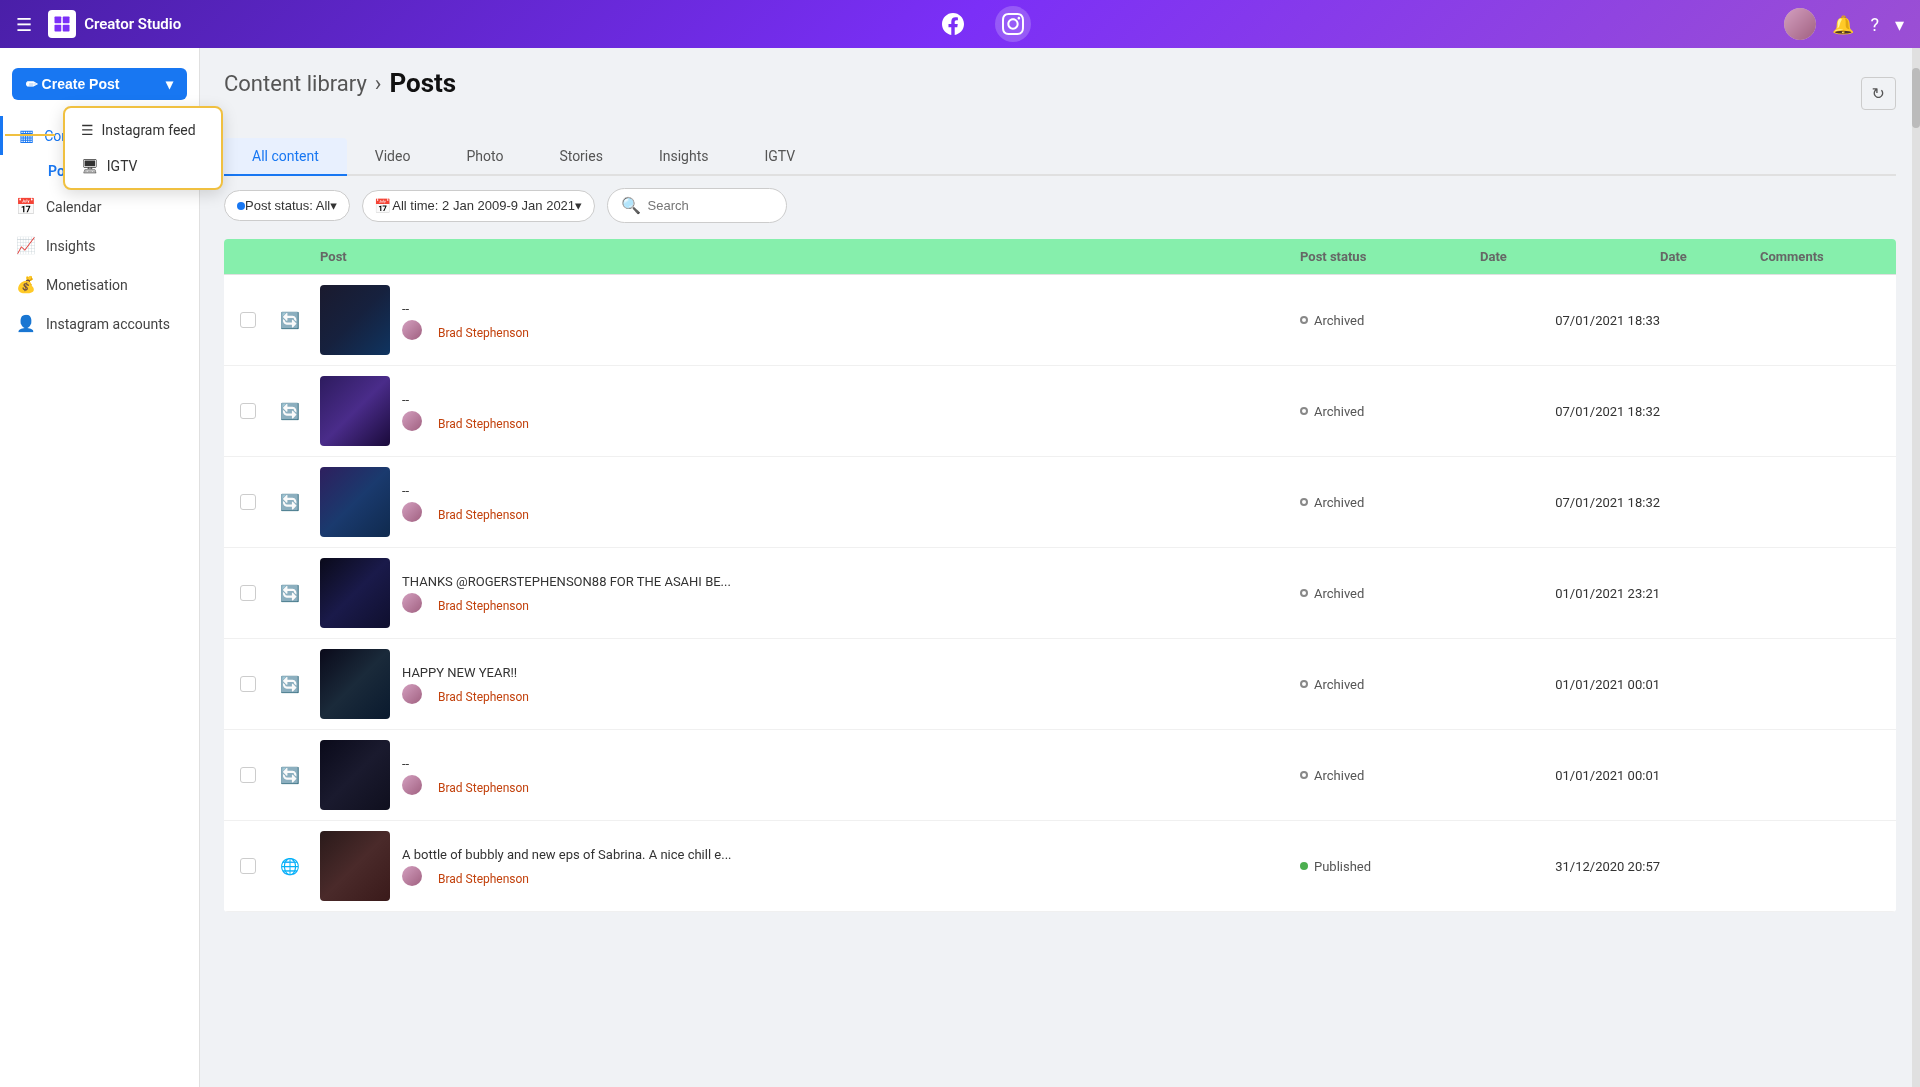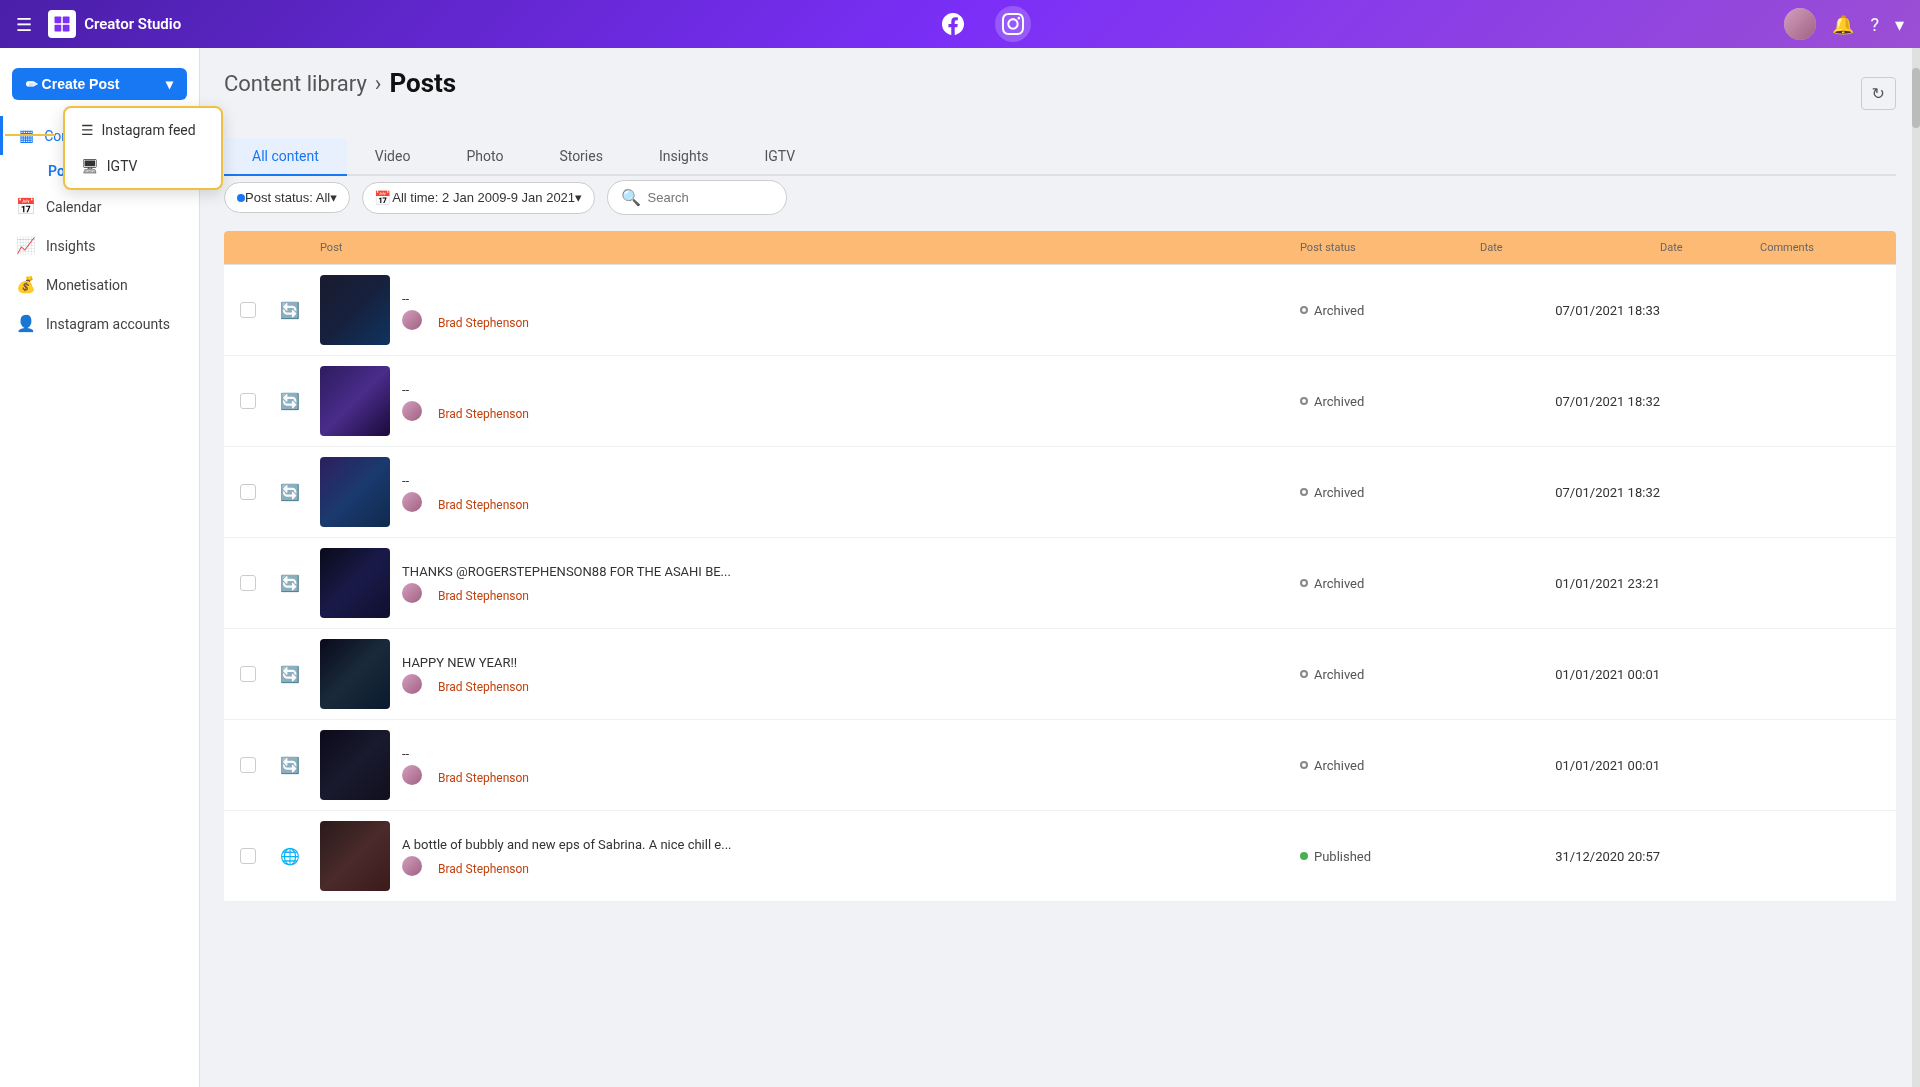--- a/index.html
+++ b/index.html
@@ -148,21 +148,21 @@
       padding: 6px 10px;
       cursor: pointer;
       color: #555;
       font-size: 16px;
     }
 
     
     .tabs {
       display: flex;
       border-bottom: 2px solid #e0e0e0;
-      margin-bottom: 4px;
+      margin-bottom: 12px;
     }
     .tab {
       padding: 10px 28px;
       cursor: pointer;
       font-size: 14px;
       color: #555;
       border-bottom: 2px solid transparent;
       margin-bottom: -2px;
     }
     .tab.active {
@@ -210,25 +210,25 @@
       width: 120px;
     }
     .calendar-icon { color: #666; font-size: 14px; }
 
     
     .table-container { background: #fff; border-radius: 4px; overflow: hidden; }
     .table-header {
       display: grid;
       grid-template-columns: 40px 40px 1fr 180px 180px 100px 120px;
       padding: 10px 16px;
-      font-size: 11px;
-      font-weight: 400;
+      font-size: 13px;
+      font-weight: 700;
       color: #666;
       border-bottom: 1px solid #e0e0e0;
-      background: #fdba74;
+      background: #86efac;
     }
     .table-row {
       display: grid;
       grid-template-columns: 40px 40px 1fr 180px 180px 100px 120px;
       padding: 10px 16px;
       border-bottom: 1px solid #f0f0f0;
       align-items: center;
       background: #fff;
     }
     .post-thumb {

